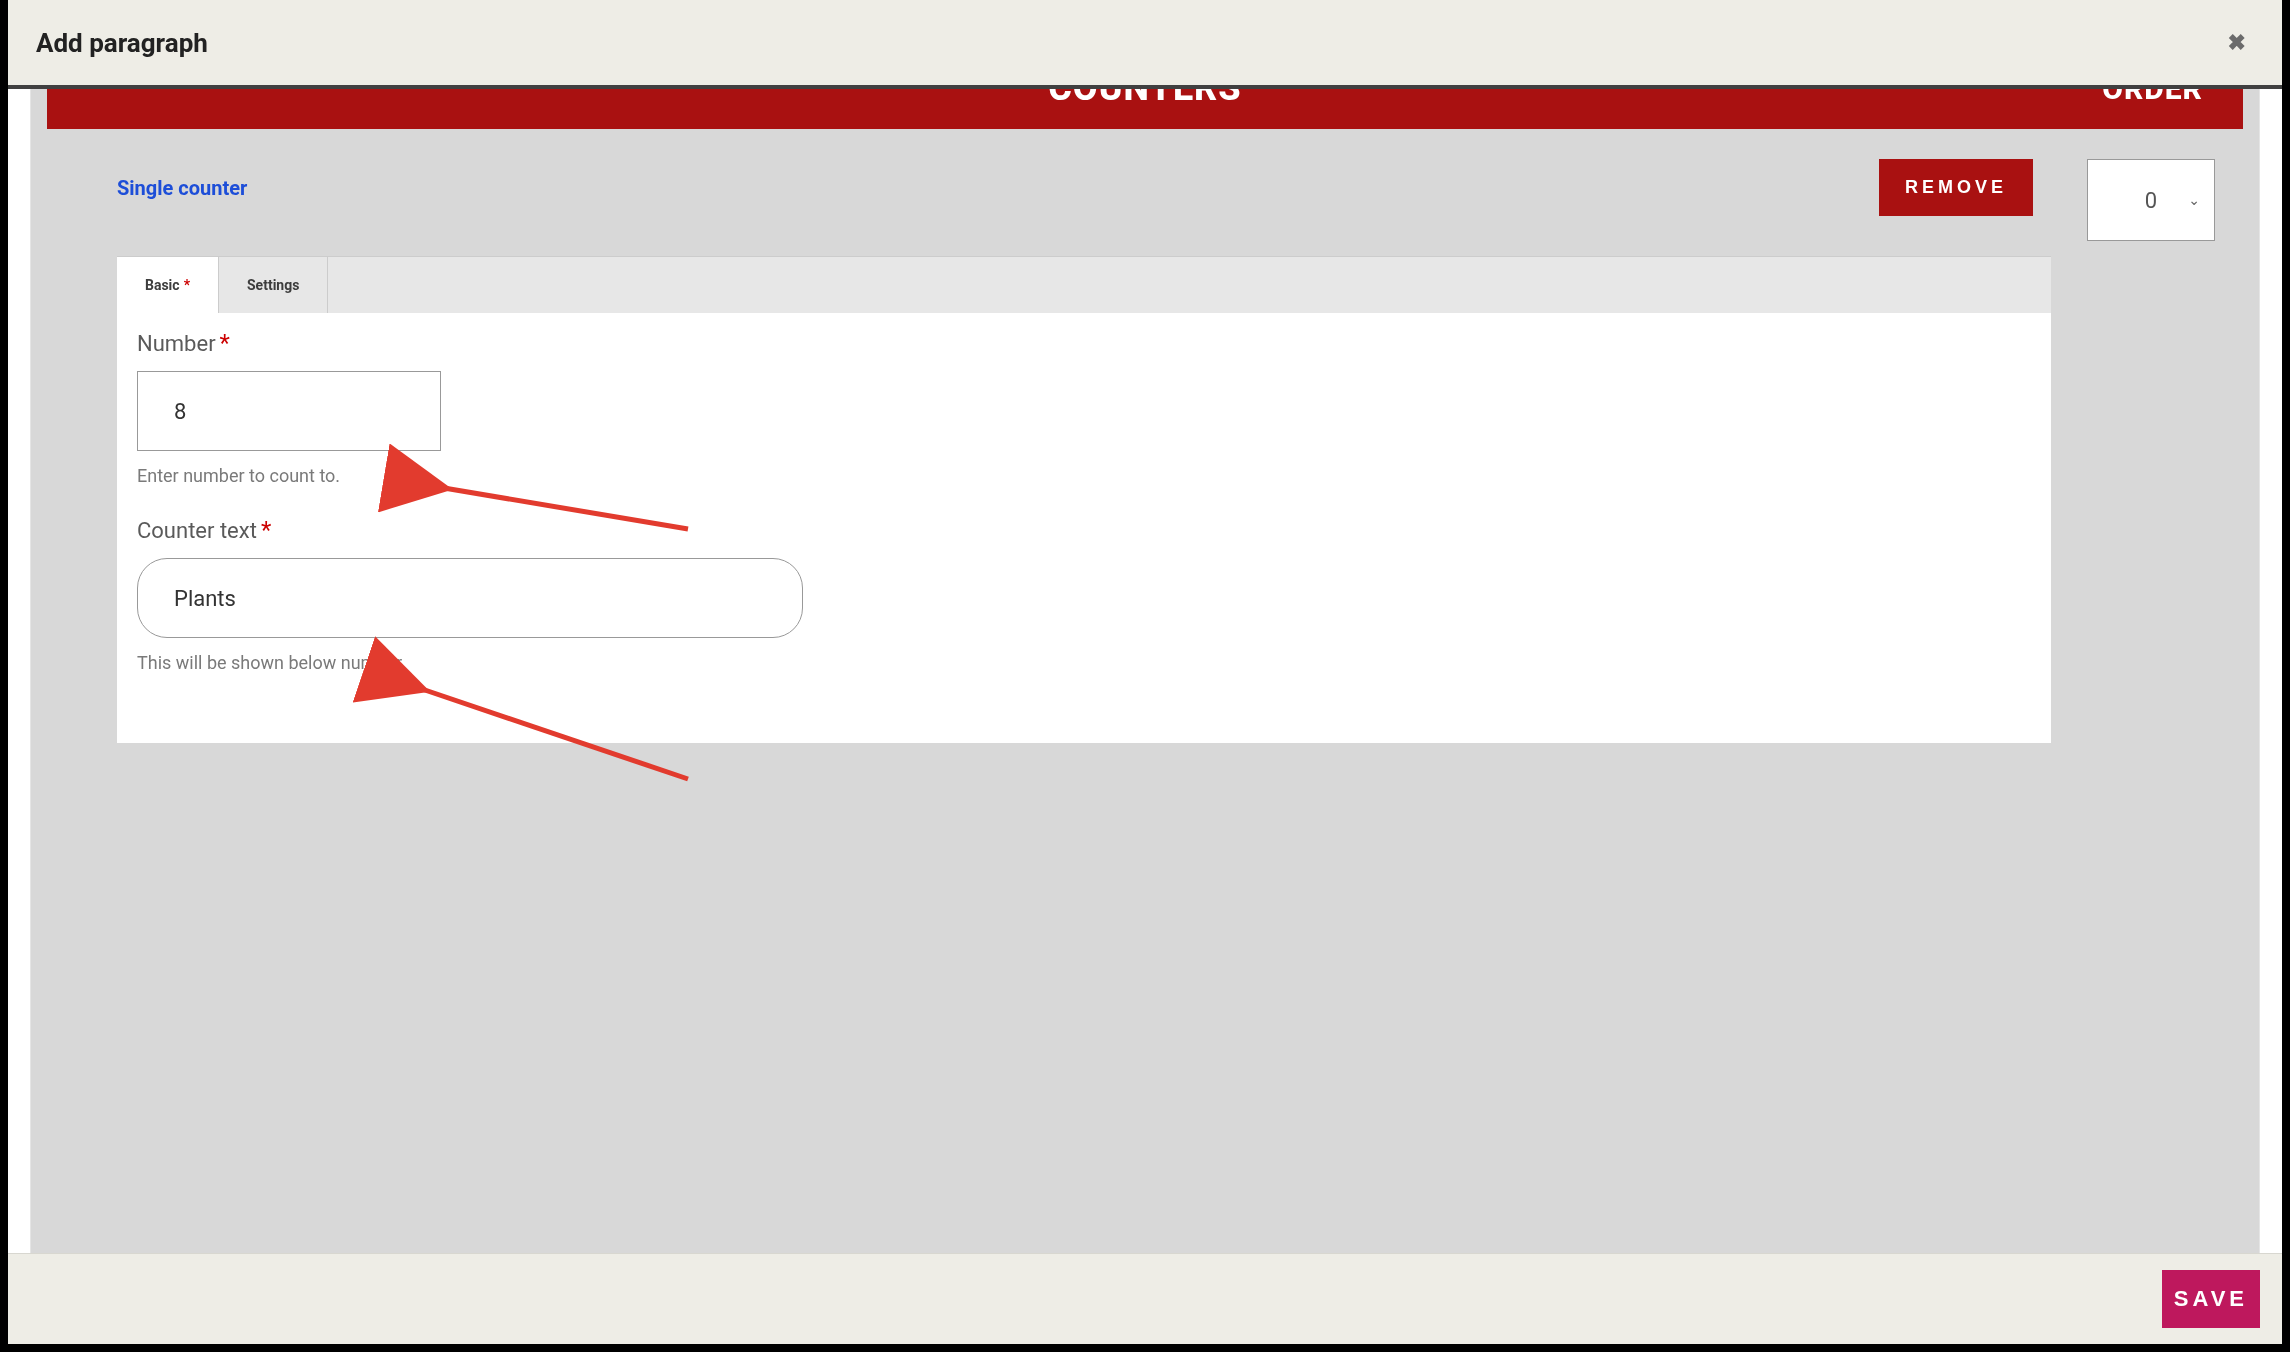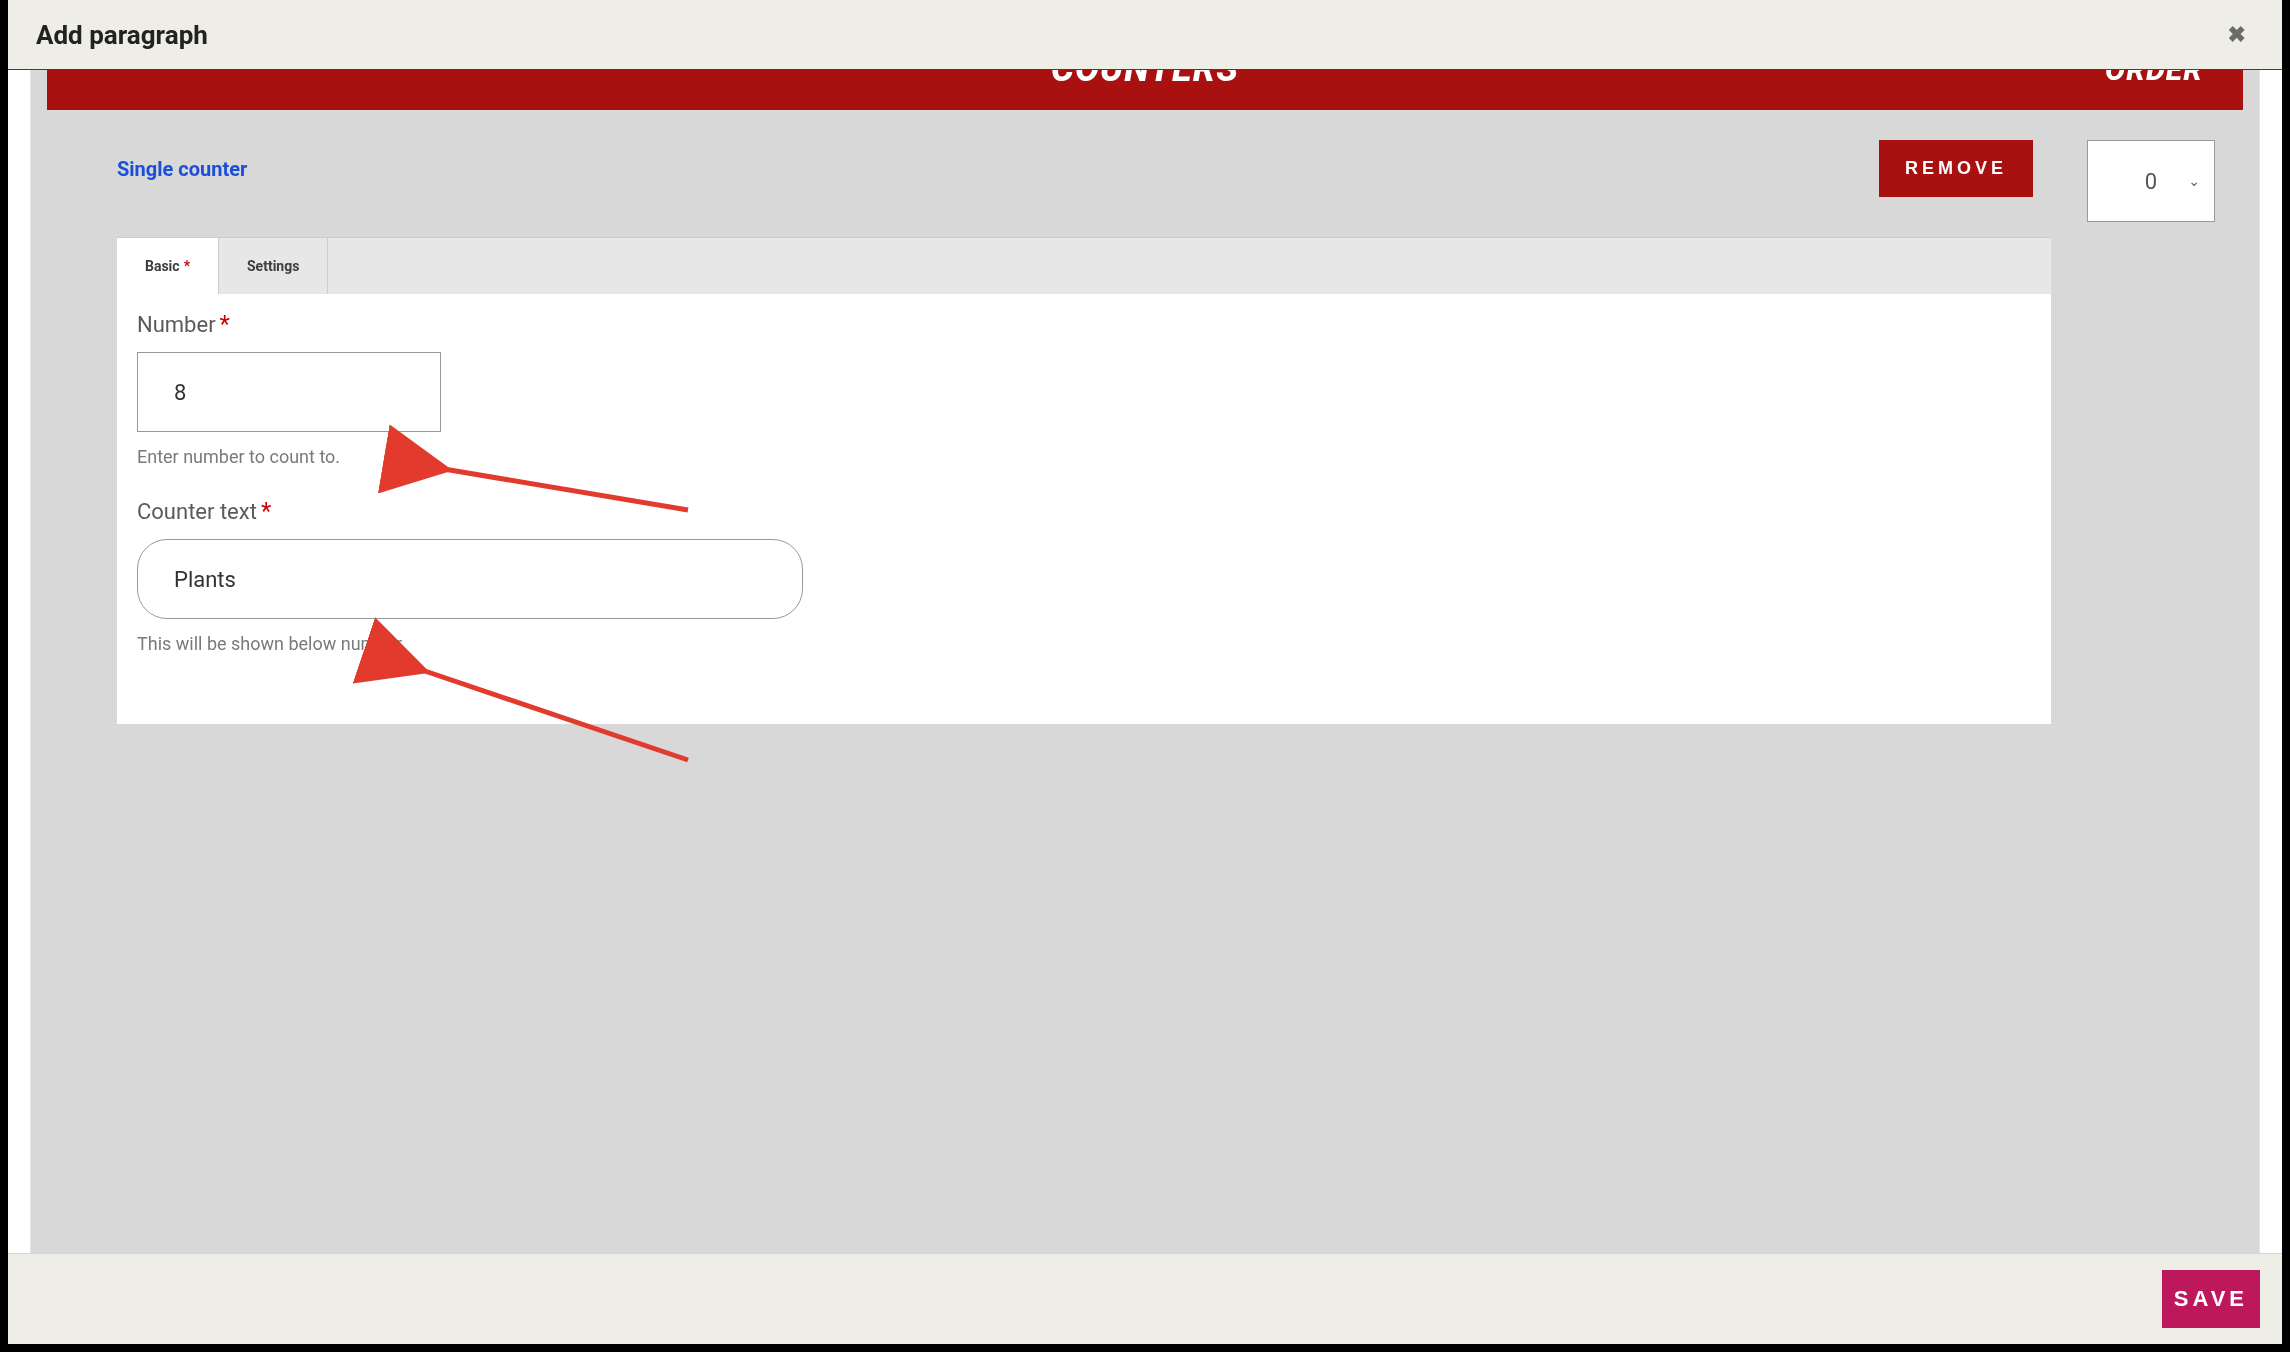--- a/index.html
+++ b/index.html
@@ -12,25 +12,25 @@
   .outer {
     position: absolute;
     top: 0; left: 8px; right: 8px; bottom: 8px;
     background: #fff;
     display: flex;
     flex-direction: column;
   }
   
   .modal-header {
     background: #eeede6;
-    padding: 18px 28px;
+    padding: 26px 28px;
     display: flex;
     align-items: center;
     justify-content: space-between;
-    border-bottom: 1px solid #404040;
+    border-bottom: 4px solid #404040;
     gap: 30px;
   }
   .modal-header h1 {
     font-size: 26px;
     font-weight: 700;
     color: #222;
   }
   .close-icon {
     font-size: 22px;
     color: #6b6b6b;
@@ -67,21 +67,20 @@
   
   .red-banner {
     background: #a91111;
     color: #fff;
     height: 40px;
     display: flex;
     align-items: flex-start;
     margin: 0 16px;
     position: relative;
     overflow: hidden;
-    font-style: italic;
   }
   .red-banner .banner-title {
     position: absolute;
     left: 50%;
     top: -22px;
     transform: translateX(-50%);
     font-size: 36px;
     font-weight: 800;
     letter-spacing: 1px;
   }

